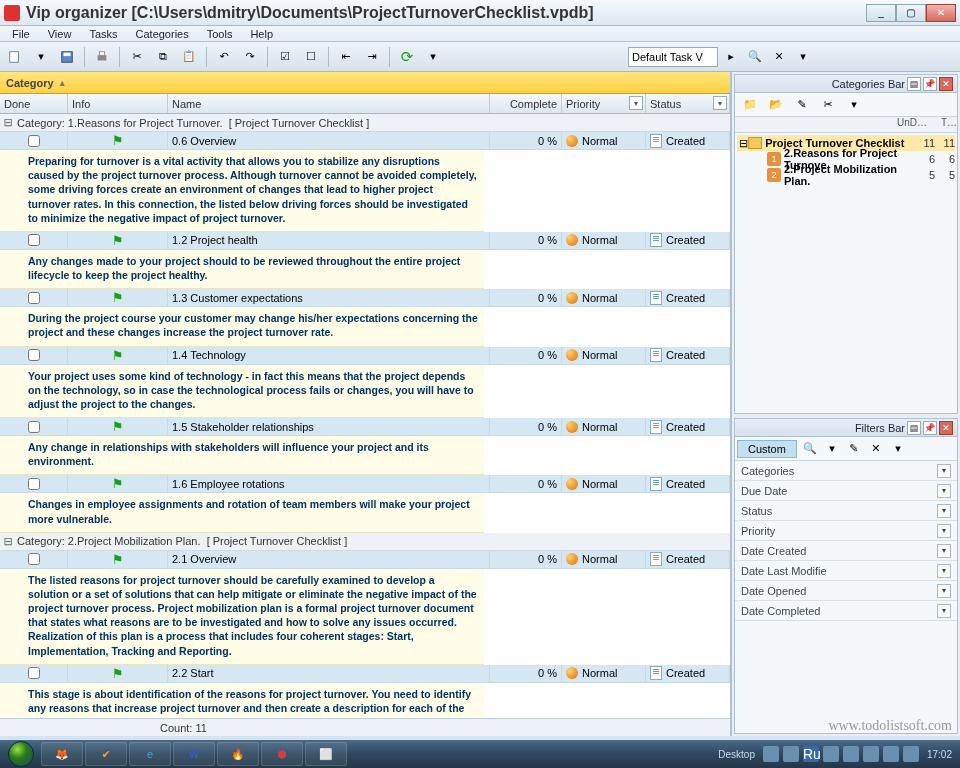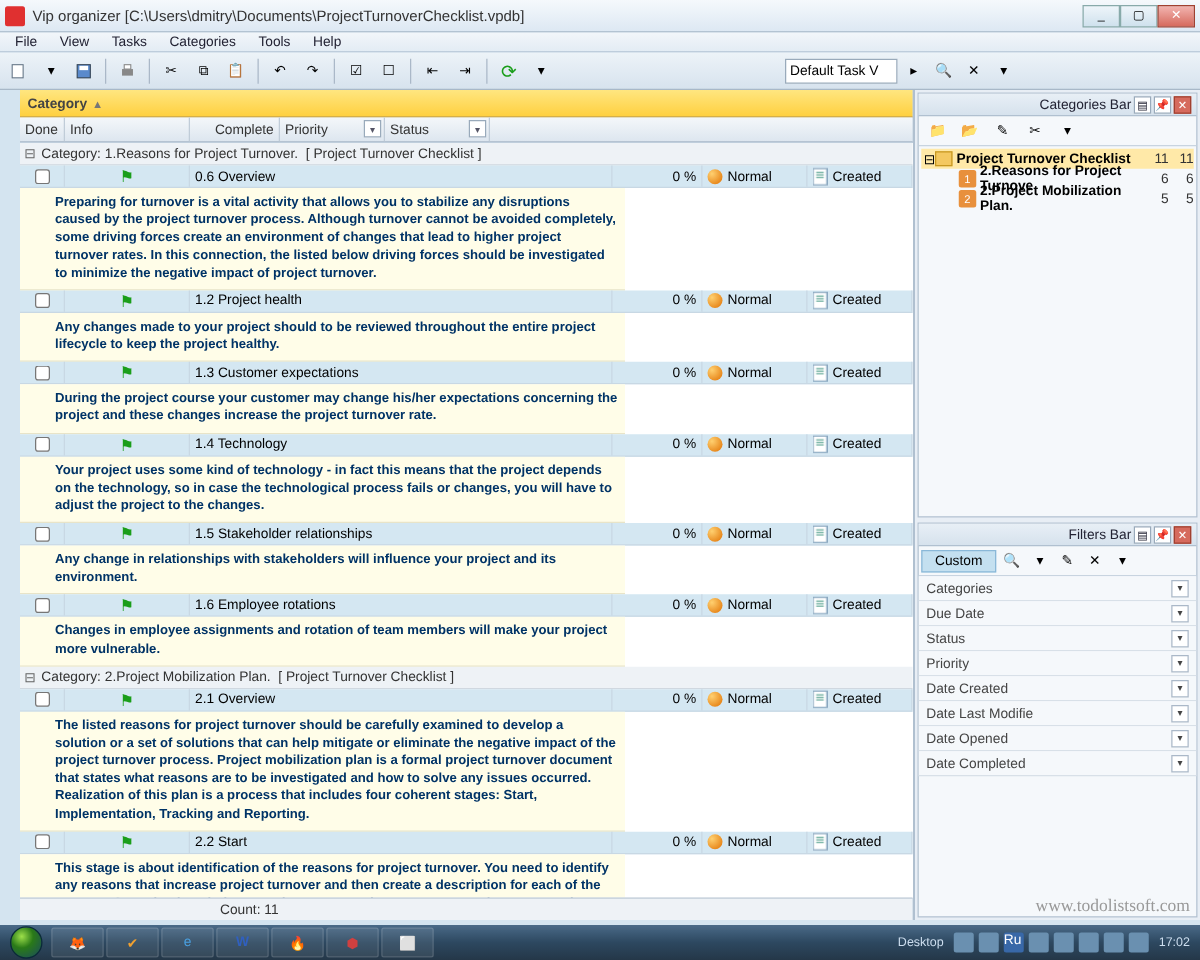--- a/index.html
+++ b/index.html
@@ -1,50 +1,50 @@
 <!DOCTYPE html>
 <html><head>
 <meta charset="utf-8">
 <style>
 * { box-sizing: border-box; margin: 0; padding: 0; }
 body { font-family: "Segoe UI", Tahoma, sans-serif; font-size: 11px; background: #d4e4f0; overflow: hidden; width: 960px; height: 768px; }
 
 
 .titlebar { height: 26px; background: linear-gradient(#f5f9fc, #dde8f3); display: flex; align-items: center; padding: 0 4px; border-bottom: 1px solid #a8b8c8; }
 .titlebar .appicon { width: 16px; height: 16px; background: #e03030; border-radius: 2px; margin-right: 6px; }
-.titlebar .title { flex: 1; color: #333; font-size: 12px; }
+.titlebar .title { flex: 1; color: #333; font-size: 16px; font-weight: bold; }
 .winbtns { display: flex; gap: 0; }
 .winbtns button { width: 30px; height: 18px; border: 1px solid #8aa; background: linear-gradient(#eef5fa, #cfe1ed); font-size: 10px; line-height: 14px; }
 .winbtns .close { background: linear-gradient(#f2b4b0, #d66a5d); color: #fff; border-color: #a04030; }
 
 
 .menubar { height: 16px; background: linear-gradient(#f2f6fa, #e3ecf4); border-bottom: 1px solid #b5c5d5; display: flex; align-items: center; padding: 0 4px; gap: 2px; }
 .menubar span { padding: 2px 8px; color: #223; cursor: default; }
 
 
 .toolbar { height: 30px; background: linear-gradient(#edf3f8, #d7e3ee); border-bottom: 1px solid #a8b8c8; display: flex; align-items: center; padding: 0 4px; gap: 4px; }
 .tbtn { width: 22px; height: 22px; border: 1px solid transparent; display: flex; align-items: center; justify-content: center; border-radius: 2px; }
 .tsep { width: 1px; height: 20px; background: #aab8c8; margin: 0 2px; }
 .tbtn svg { width: 14px; height: 14px; }
 .taskbox { margin-left: 180px; display: flex; align-items: center; gap: 2px; }
 .taskbox input { width: 90px; height: 20px; border: 1px solid #9ab; font-size: 11px; padding: 0 3px; }
 
 
-.mainrow { display: flex; height: calc(100% - 26px - 20px - 30px - 28px); padding-left: 16px; }
+.mainrow { display: flex; height: calc(100% - 26px - 20px - 30px - 28px); }
 .leftpane { flex: 1; display: flex; flex-direction: column; border-right: 2px solid #b0c0d0; }
 .rightpane { width: 228px; display: flex; flex-direction: column; background: #e8eef5; }
 
 
 .catheader { height: 22px; background: linear-gradient(#ffe680, #ffd040); border-bottom: 1px solid #d4a020; display: flex; align-items: center; padding: 0 6px; font-weight: bold; color: #444; }
 .catheader .up { margin-left: 4px; color: #777; font-size: 9px; }
 
 
 .gridhead { height: 20px; background: linear-gradient(#f4f7fa, #dde6ef); border-bottom: 1px solid #aab8c8; display: flex; }
 .gridhead .col { border-right: 1px solid #c0ccd8; display: flex; align-items: center; padding: 0 4px; font-weight: normal; color: #333; position: relative; }
-.col-done { width: 36px; }
+.col-done { width: 68px; }
 .col-info { width: 100px; }
 .col-name { flex: 1; }
 .col-comp { width: 72px; justify-content: flex-end; }
 .col-prio { width: 84px; }
 .col-stat { width: 84px; }
 .dropicon { position: absolute; right: 2px; top: 2px; width: 14px; height: 14px; border: 1px solid #9ab; background: #fff; font-size: 8px; display: flex; align-items: center; justify-content: center; color: #556; }
 
 
 .gridbody { flex: 1; overflow-y: auto; overflow-x: hidden; background: #fff; }
 .grouprow { height: 18px; background: #eef2f6; border-bottom: 1px solid #d0d8e0; display: flex; align-items: center; padding-left: 2px; color: #333; }
@@ -171,20 +171,21 @@
 
 <div class="mainrow">
   <div class="leftpane">
     <div class="catheader">
       <span>Category</span>
       <span class="up">▲</span>
     </div>
     <div class="gridhead">
       <div class="col col-done">Done</div>
       <div class="col col-info">Info</div>
+      <div class="col col-name">Name</div>
       <div class="col col-comp">Complete</div>
       <div class="col col-prio">
           <span>Priority</span>
           <span class="dropicon">▾</span>
         </div>
       <div class="col col-stat">
           <span>Status</span>
           <span class="dropicon">▾</span>
         </div>
     </div>
@@ -367,20 +368,25 @@
         <span class="pbtn">📌</span>
         <span class="pbtn red">✕</span>
       </div>
       <div class="paneltb">
         <div class="tbtn">📁</div>
         <div class="tbtn">📂</div>
         <div class="tbtn">✎</div>
         <div class="tbtn">✂</div>
         <div class="tbtn">▾</div>
       </div>
+      <div class="treehead">
+        <span class="th1"></span>
+        <span class="th2">UnD…</span>
+        <span class="th2">T…</span>
+      </div>
       <div class="tree">
         <div class="treerow sel">
           <span class="gicon">⊟</span>
             <span class="tfold"></span>
           <span class="tlabel">Project Turnover Checklist</span>
           <span class="tcount">11</span>
           <span class="tcount">11</span>
         </div>
         <div class="treerow">
           <span class="tind" style="width:28px"></span>
@@ -472,21 +478,21 @@
   <div class="tbitem">
       <span style="color:#d04040">⬢</span>
     </div>
   <div class="tbitem">
       <span style="color:#808080">⬜</span>
     </div>
   <div class="tbspacer"></div>
   <span class="traytext">Desktop</span>
   <div class="trayicon"></div>
   <div class="trayicon"></div>
-  <div class="trayicon" style="background:#3868a8"><span style="color:#fff;font-size:11px">Ru</span></div>
+  <div class="trayicon" style="background:#3868a8"><span style="color:#fff;font-size:14px">Ru</span></div>
   <div class="trayicon"></div>
   <div class="trayicon"></div>
   <div class="trayicon"></div>
   <div class="trayicon"></div>
   <div class="trayicon"></div>
   <span class="traytext">17:02</span>
 </div>
 
 <div class="watermark">www.todolistsoft.com</div>
 

